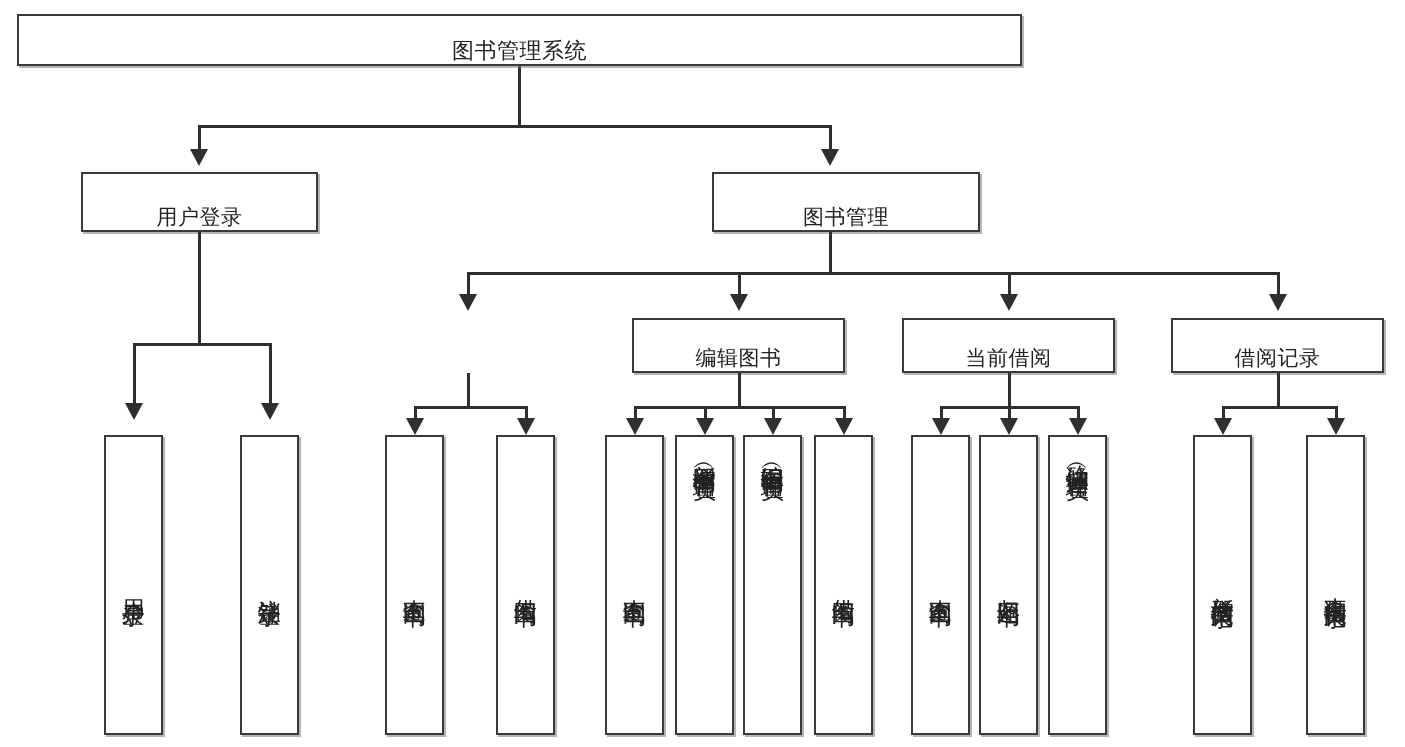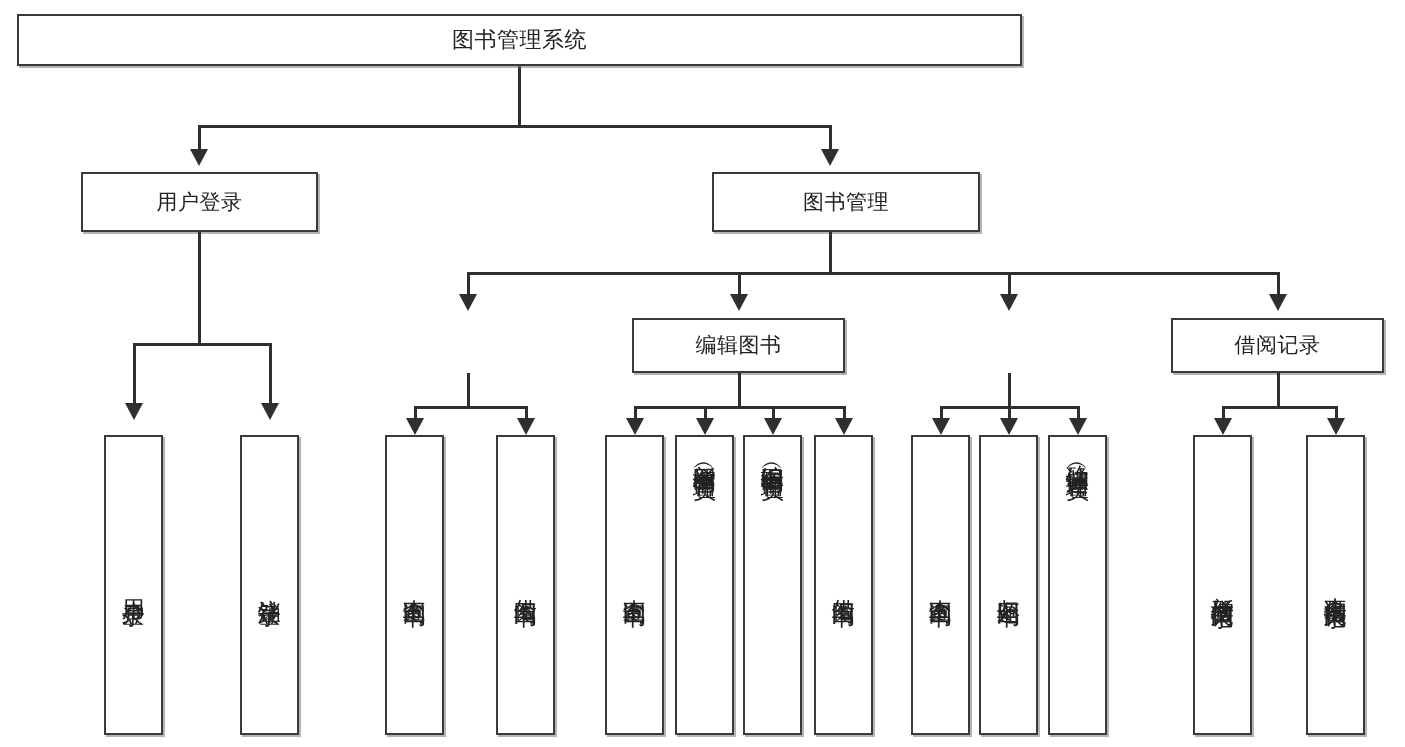--- a/index.html
+++ b/index.html
@@ -15,21 +15,21 @@
     overflow:hidden;
   }
   
   .node{
     position:absolute;
     box-sizing:border-box;
     background:#ffffff;
     border:2px solid #3a3a3a;
     box-shadow:2px 2px 0 rgba(120,120,120,.55);
     display:flex;
-    align-items:center;
+    align-items:flex-end;
     justify-content:center;
     color:#222222;
   }
   .node .lbl{
     display:block;
     text-align:center;
     line-height:1.18;
     white-space:nowrap;
   }
   
@@ -124,20 +124,23 @@
   <div class="vline" style="left:1008px; top:272px; height:24px;"></div>
   <div class="arrow" style="left:1000px; top:294px;"></div>
   <div class="vline" style="left:1277px; top:272px; height:24px;"></div>
   <div class="arrow" style="left:1269px; top:294px;"></div>
 
 
   <div class="node h-node" style="left:632px; top:318px; width:213px; height:55px;">
     <span class="lbl">编辑图书</span>
   </div>
 
+  <div class="node h-node" style="left:902px; top:318px; width:213px; height:55px;">
+    <span class="lbl">当前借阅</span>
+  </div>
 
   <div class="node h-node" style="left:1171px; top:318px; width:213px; height:55px;">
     <span class="lbl">借阅记录</span>
   </div>
 
   <div class="vline" style="left:467px; top:373px; height:33px;"></div>
   <div class="hline" style="left:414px; top:406px; width:114px;"></div>
   <div class="vline" style="left:414px; top:406px; height:14px;"></div>
   <div class="arrow" style="left:406px; top:418px;"></div>
   <div class="vline" style="left:525px; top:406px; height:14px;"></div>

